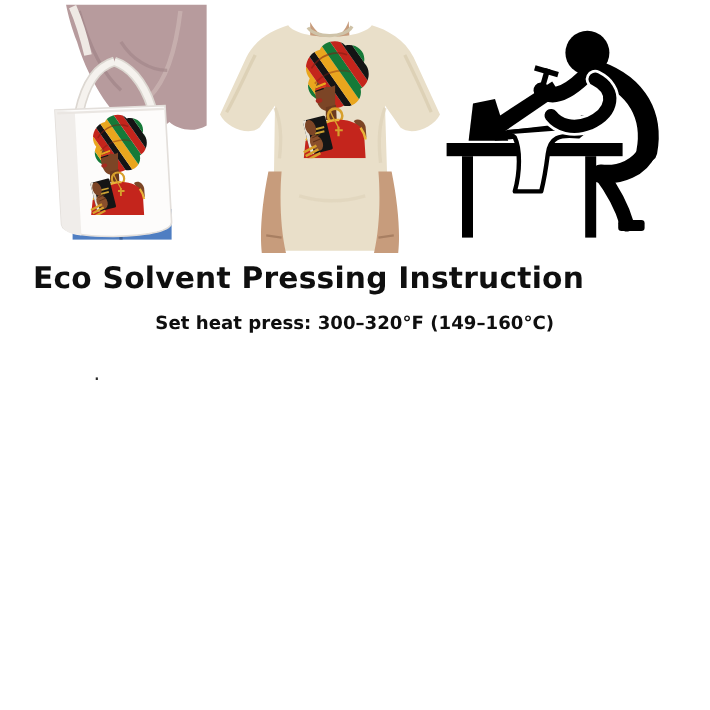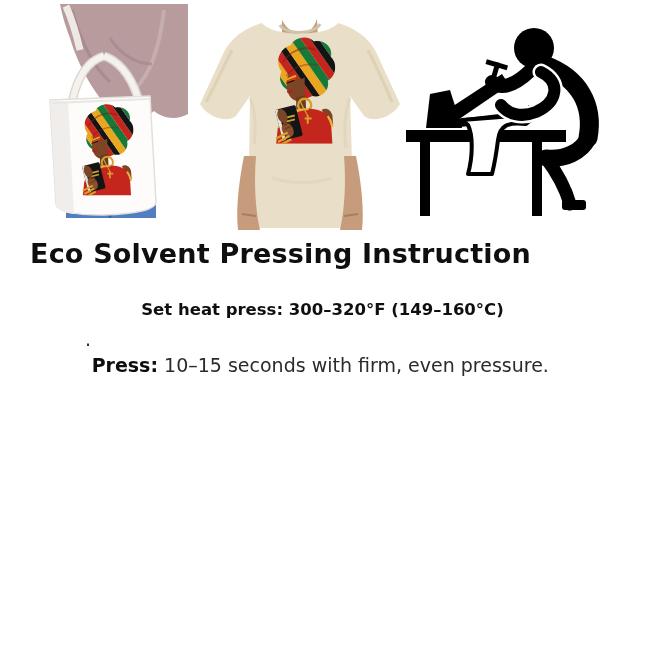--- a/index.html
+++ b/index.html
@@ -13,21 +13,21 @@
   #fig-shirt {left:192px;top:8px;  width:216px;height:222px;}
   #fig-press {left:404px;top:20px; width:240px;height:198px;}
   figure svg{display:block;width:100%;height:100%;}
 
   .title{
     position:absolute;top:238px;left:0;width:561px;margin:0;
     text-align:center;font-size:27px;font-weight:800;color:#0f0f0f;
     letter-spacing:.2px;
   }
   .subtitle{
-    position:absolute;top:300px;left:0;width:645px;
+    position:absolute;top:284px;left:0;width:645px;
     text-align:center;font-size:16.5px;font-weight:700;color:#0f0f0f;
   }
   .steps{
     position:absolute;top:327px;left:85px;width:545px;
     font-size:19px;line-height:28px;color:#2b2b2b;
   }
   .step{margin:0 0 19px;white-space:pre-wrap;}
   .step.tight{margin-bottom:0;}
   .step strong{font-weight:700;color:#0d0d0d;}
   .orphan{margin:0;line-height:24px;white-space:pre-wrap;}
@@ -174,14 +174,13 @@
       <rect x="158" y="180" width="24" height="10" rx="3"></rect>
     </svg>
   </figure>
 </div>
 
 <h1 class="title">Eco Solvent Pressing Instruction</h1>
 <div class="subtitle">Set heat press: 300–320°F (149–160°C)</div>
 
 <div class="steps">
   <p class="orphan">.</p>
-  <p class="step"><strong> Press:</strong><span> 10–15 seconds with firm, even pressure.</span></p>
 </div>
 
 </body></html>

